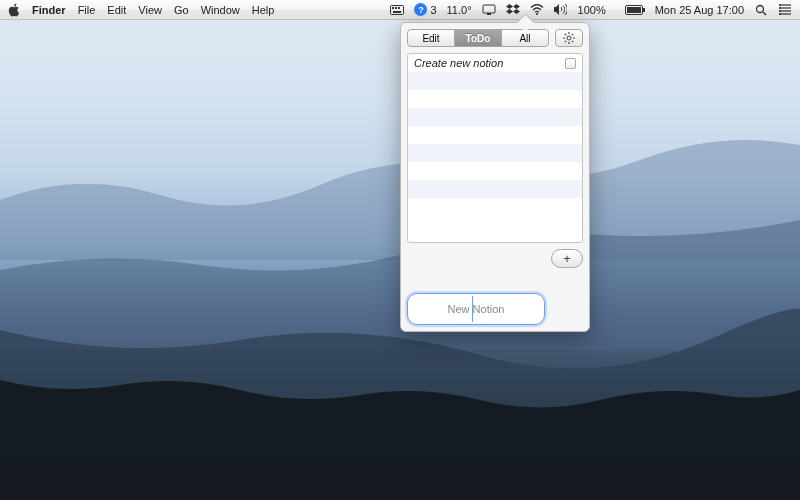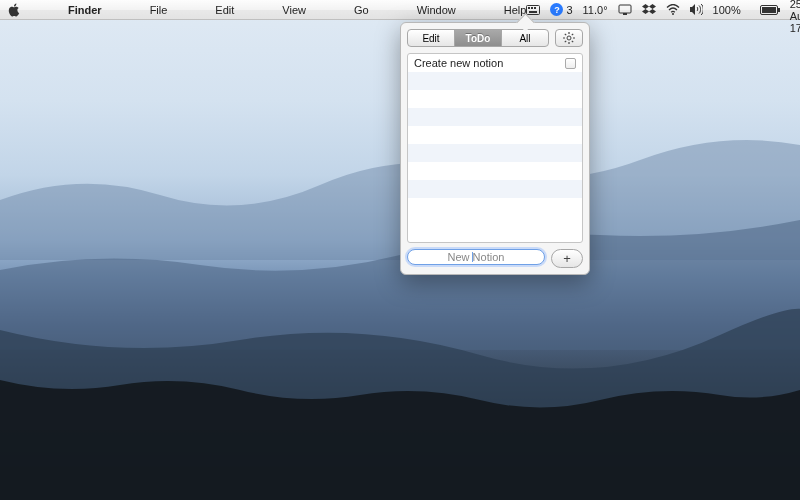--- a/index.html
+++ b/index.html
@@ -13,21 +13,21 @@
   .ridge1 { top: 140px; height: 120px; opacity: .45; }
   .ridge2 { top: 200px; height: 150px; opacity: .55; }
   .ridge3 { top: 280px; height: 150px; opacity: .75; }
   .ridge4 { top: 340px; height: 170px; opacity: .95; }
 
   
   .menubar { position: absolute; top: 0; left: 0; right: 0; height: 20px;
     background: linear-gradient(to bottom, #fdfdfd 0%, #f3f3f3 50%, #e9e9e9 51%, #e3e3e3 100%);
     border-bottom: 1px solid #bfbfbf; display: flex; align-items: center; padding: 0 8px; color: #222; z-index: 10; }
   .menubar .left { display: flex; align-items: center; gap: 12px; }
-  .menubar .left .item, .menubar .right .item { cursor: default; margin-left: 36px; }
+  .menubar .left .item, .menubar .right .item { cursor: default; }
   .menubar .app { font-weight: bold; }
   .menubar .right { margin-left: auto; display: flex; align-items: center; gap: 10px; }
   .apple-logo svg { display: block; }
   .micon { display: inline-flex; align-items: center; justify-content: center; width: 14px; height: 14px; }
   .temp { display: inline-flex; align-items: flex-end; gap: 2px; }
 
   
   .badge { display: inline-flex; align-items: center; gap: 3px; }
   .badge .circle { width: 13px; height: 13px; border-radius: 50%; background: #2a7bff; color: #fff; font-weight: bold; display: flex; align-items: center; justify-content: center; font-size: 9px; }
 
@@ -35,28 +35,28 @@
   .panel { position: absolute; top: 22px; left: 400px; width: 190px; background: #f5f5f5; border: 1px solid #b8b8b8; border-radius: 6px; box-shadow: 0 8px 24px rgba(0,0,0,.35); padding: 6px; z-index: 20; }
   .panel::before { content: ""; position: absolute; top: -7px; left: 118px; width: 12px; height: 12px; background: #f5f5f5; border-left: 1px solid #b8b8b8; border-top: 1px solid #b8b8b8; transform: rotate(45deg); }
 
   .segwrap { display: flex; gap: 6px; margin-bottom: 6px; }
   .segmented { display: flex; flex: 1; border: 1px solid #a7a7a7; border-radius: 4px; overflow: hidden; background: linear-gradient(#fff,#e6e6e6); height: 18px; }
   .segmented .seg { flex: 1; font-size: 10px; display: flex; align-items: center; justify-content: center; border-right: 1px solid #a7a7a7; cursor: default; }
   .segmented .seg:last-child { border-right: none; }
   .segmented .seg.active { background: linear-gradient(#a9a9a9,#8e8e8e); color: #fff; text-shadow: 0 -1px 0 rgba(0,0,0,.3); font-weight: bold; }
   .gearbtn { width: 28px; height: 18px; border: 1px solid #a7a7a7; border-radius: 4px; background: linear-gradient(#fff,#e6e6e6); display: flex; align-items: center; justify-content: center; }
 
-  .list { border: 1px solid #c5c5c5; border-radius: 3px; background: #fff; height: 190px; overflow: hidden; }
+  .list { border: 1px solid #c5c5c5; border-radius: 3px; background: #fff; height: 190px; overflow: hidden; font-style: italic; }
   .row { display: flex; align-items: center; height: 18px; padding: 0 6px; font-size: 11px; color: #222; }
   .row:nth-child(even) { background: #f0f4fa; }
   .row .checkbox { margin-left: auto; width: 11px; height: 11px; border: 1px solid #aaa; border-radius: 2px; background: linear-gradient(#fff,#eee); box-shadow: inset 0 1px 0 #fff; }
   .row.empty { color: transparent; }
 
   .bottombar { display: flex; gap: 6px; margin-top: 6px; }
-  .newbtn { flex: 1; height: 16px; border: 1px solid #6fa0e6; border-radius: 10px; background: #fff; display: flex; align-items: center; justify-content: center; font-size: 11px; color: #888; box-shadow: 0 0 0 2px rgba(120,170,255,.35); position: relative; }
+  .newbtn { flex: 1; height: 32px; border: 1px solid #6fa0e6; border-radius: 10px; background: #fff; display: flex; align-items: center; justify-content: center; font-size: 11px; color: #888; box-shadow: 0 0 0 2px rgba(120,170,255,.35); position: relative; margin-top: 44px; }
   .newbtn .caret { position: absolute; left: 64px; top: 2px; bottom: 2px; width: 1px; background: #6fa0e6; }
   .plusbtn { width: 32px; height: 19px; border: 1px solid #a7a7a7; border-radius: 10px; background: linear-gradient(#fff,#e6e6e6); display: flex; align-items: center; justify-content: center; font-size: 13px; color: #444; }
 
 </style>
 </head>
 <body>
 
 <div class="wallpaper">
   <div class="ridge ridge1">
       <svg viewBox="0 0 800 120" preserveAspectRatio="none">

